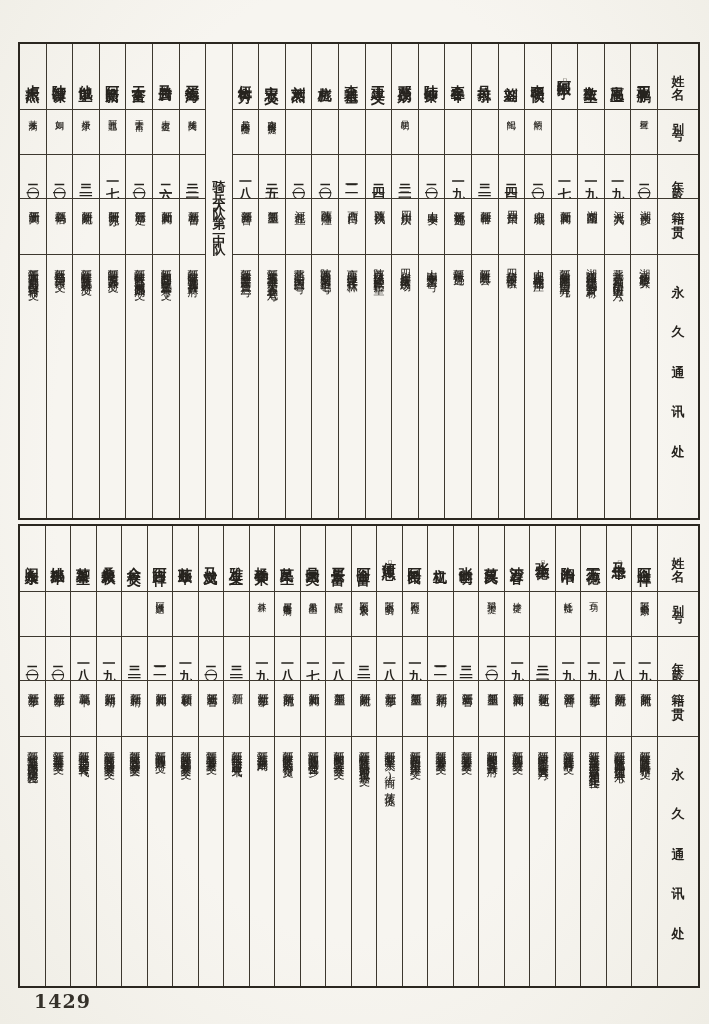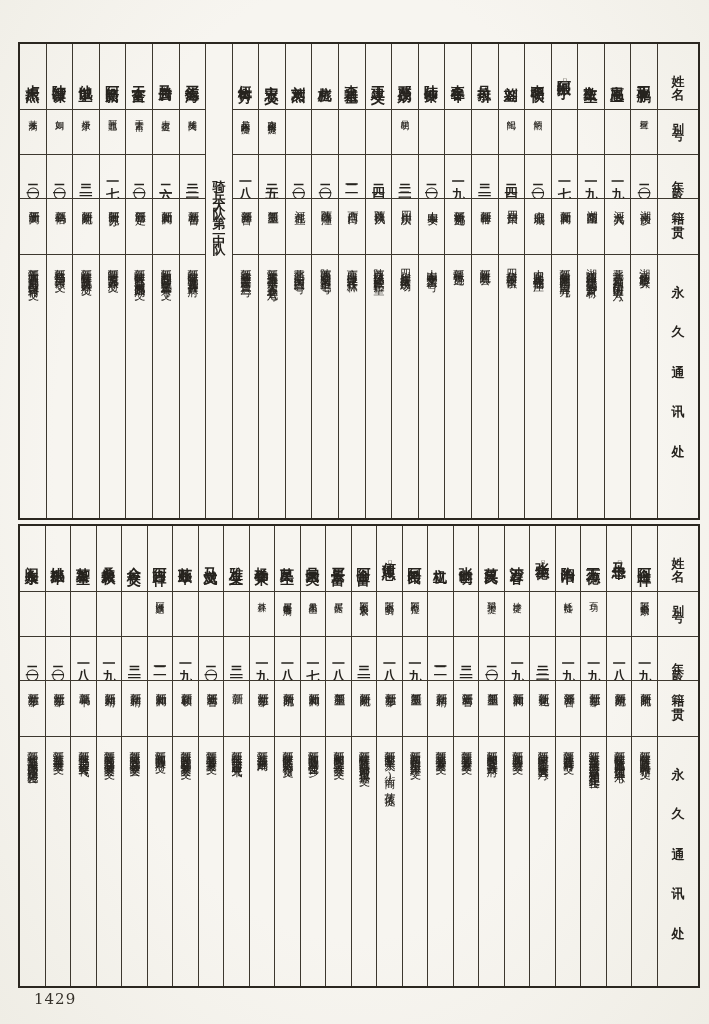--- a/index.html
+++ b/index.html
@@ -62,21 +62,21 @@
   .h-label-tall{font-size:13px;font-weight:700;letter-spacing:40px;padding-top:14px;}
 
   .title-col .c-title{
     flex:1;display:flex;justify-content:center;align-items:flex-start;
     padding-top:126px;box-sizing:border-box;
   }
   .t-title{font-size:13px;font-weight:700;letter-spacing:9px;}
 
   .page-number{
     position:absolute;left:34px;top:990px;
-    font-size:15px;letter-spacing:1px;color:#35312a;
+    font-size:19px;letter-spacing:1px;color:#35312a;font-weight:bold;
   }
 </style>
 </head>
 <body>
 
 <div class="sheet">
 
   <div class="roster" id="table-top">
     <div class="header-col">
       <div class="cell c-name">

